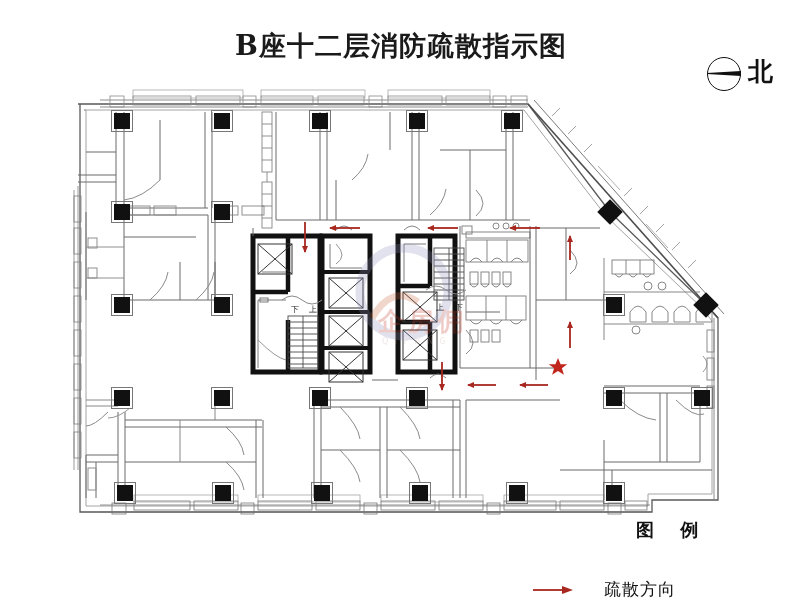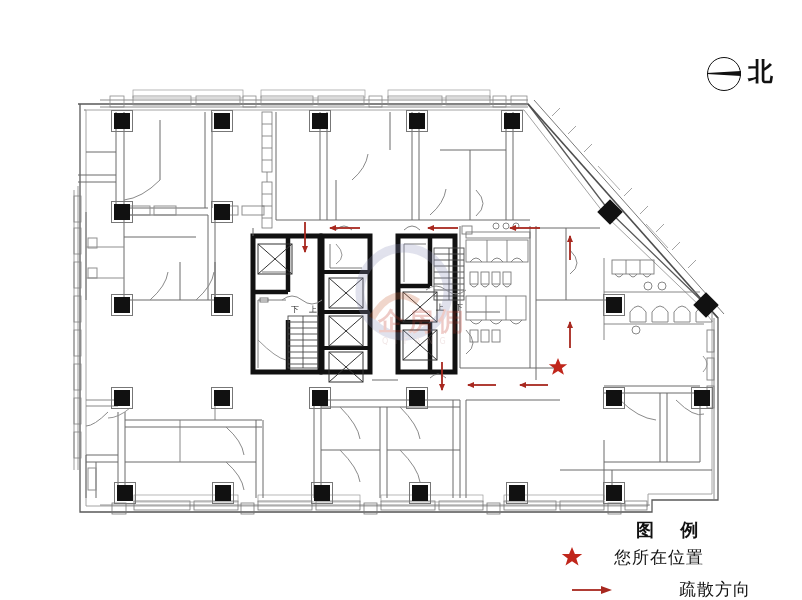--- a/index.html
+++ b/index.html
@@ -28,29 +28,30 @@
   }
   svg#plan{position:absolute;left:0;top:0;}
   .legend-title{
     position:absolute;left:592px;top:518px;font-size:18px;font-weight:700;color:#111;
     letter-spacing:10px;
     margin-left:44px;
   }
   .legend-row{position:absolute;display:flex;align-items:center;}
   .legend-row .lg-text{font-size:17px;color:#111;margin-left:30px;letter-spacing:1px;}
   #legend-pos{left:560px;top:545px;}
-  #legend-dir{left:571px;top:578px;gap:36px;}
+  #legend-dir{left:532px;top:578px;}
   .lg-star{width:24px;height:24px;display:block;}
   .lg-arrow{width:42px;height:10px;display:block;}
 </style>
 </head>
 <body>
 
 <div id="stage">
 
+  <div class="title">B座十二层消防疏散指示图</div>
 
   <div>
     <div class="compass-circle"></div>
     <div class="compass-bar"></div>
   </div>
   <div class="compass-label">北</div>
 
   <svg id="plan" width="802" height="600" viewBox="0 0 802 600">
     <defs>
       <marker id="arrHead" markerWidth="7" markerHeight="7" refX="6" refY="3" orient="auto" markerUnits="userSpaceOnUse">
@@ -504,26 +505,20 @@
       <path d="M372,318 q20,-34 46,-16" fill="none" stroke="#c9663c" stroke-width="7"></path>
       <text x="378" y="330" font-size="26" font-weight="700" fill="#c0392b" font-family="DejaVu Sans, Liberation Sans, sans-serif">企</text>
       <text x="408" y="330" font-size="26" font-weight="700" fill="#c0392b" font-family="DejaVu Sans, Liberation Sans, sans-serif">房</text>
       <text x="438" y="330" font-size="26" font-weight="700" fill="#c0392b" font-family="DejaVu Sans, Liberation Sans, sans-serif">佣</text>
       <text x="382" y="344" font-size="8" fill="#c9a0a0" letter-spacing="2" font-family="DejaVu Sans, Liberation Sans, sans-serif">Q I F A N G</text>
     </g>
   </svg>
 
   <div class="legend-title">图  例</div>
 
-  <div class="legend-row" id="legend-pos">
-    <svg class="lg-star" viewBox="-12 -12 24 24">
-      <path d="M0,-10 L2.9,-3.1 L10.2,-3.1 L4.3,1.4 L6.5,8.6 L0,4.3 L-6.5,8.6 L-4.3,1.4 L-10.2,-3.1 L-2.9,-3.1 Z" fill="#c0261b"></path>
-    </svg>
-    <span class="lg-text">您所在位置</span>
-  </div>
 
   <div class="legend-row" id="legend-dir">
     <svg class="lg-arrow" viewBox="0 0 42 10">
       <line x1="1" y1="5" x2="30" y2="5" stroke="#a8281f" stroke-width="1.8"></line>
       <path d="M30,1 L41,5 L30,9 Z" fill="#a8281f"></path>
     </svg>
     <span class="lg-text">疏散方向</span>
   </div>
 
 </div>

